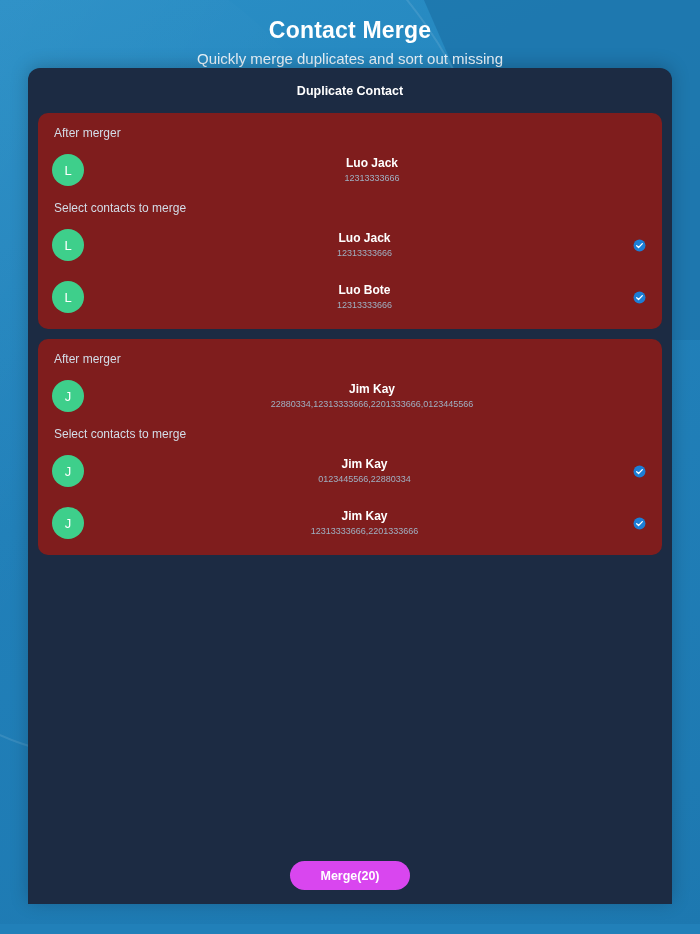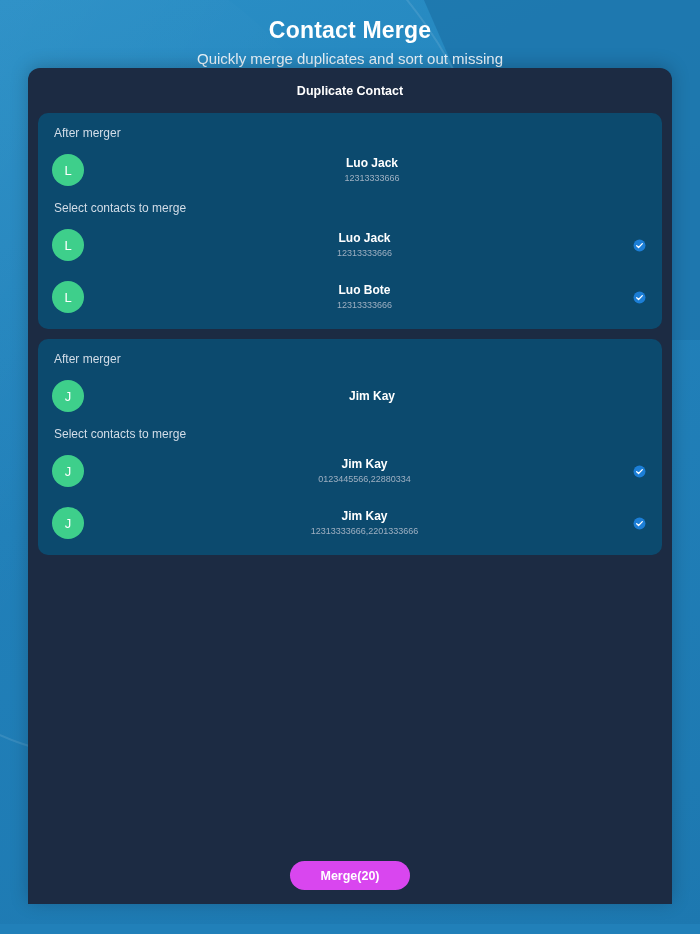--- a/index.html
+++ b/index.html
@@ -78,21 +78,21 @@
     color:#ffffff;
     font-size:12.5px;
     font-weight:bold;
   }
   .card-body{
     padding:0 10px;
   }
 
   
   .group{
-    background:#0c4a6e;
+    background:#7f1d1d;
     border-radius:10px;
     margin-bottom:10px;
     padding:8px 0 6px 0;
   }
   .group-label{
     color:#d3dde8;
     font-size:12px;
     padding:3px 0 2px 16px;
     line-height:18px;
   }
@@ -215,20 +215,21 @@
             </svg>
           </div>
         </div>
       </div>
       <div class="group">
         <div class="group-label">After merger</div>
         <div class="contact-row">
           <div class="avatar">J</div>
           <div class="contact-text">
             <div class="contact-name">Jim Kay</div>
+            <div class="contact-numbers">22880334,12313333666,2201333666,0123445566</div>
           </div>
         </div>
         <div class="group-label">Select contacts to merge</div>
         <div class="contact-row">
           <div class="avatar">J</div>
           <div class="contact-text">
             <div class="contact-name">Jim Kay</div>
             <div class="contact-numbers">0123445566,22880334</div>
           </div>
           <div class="check">

